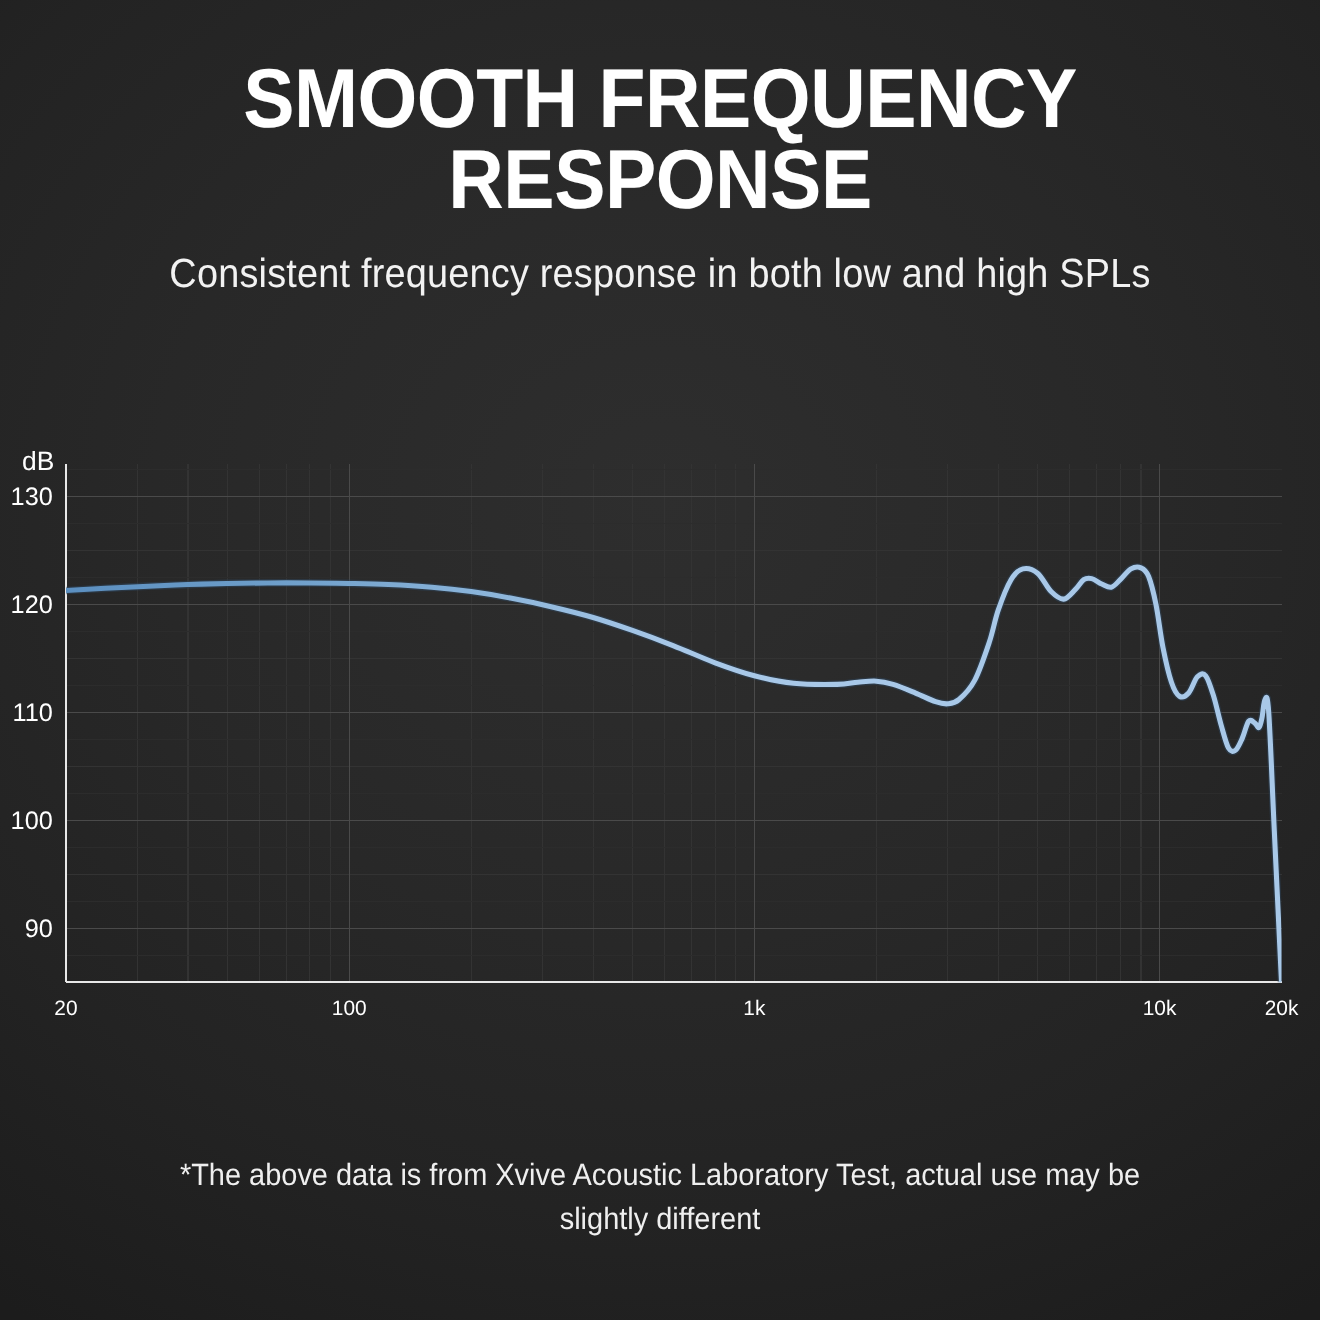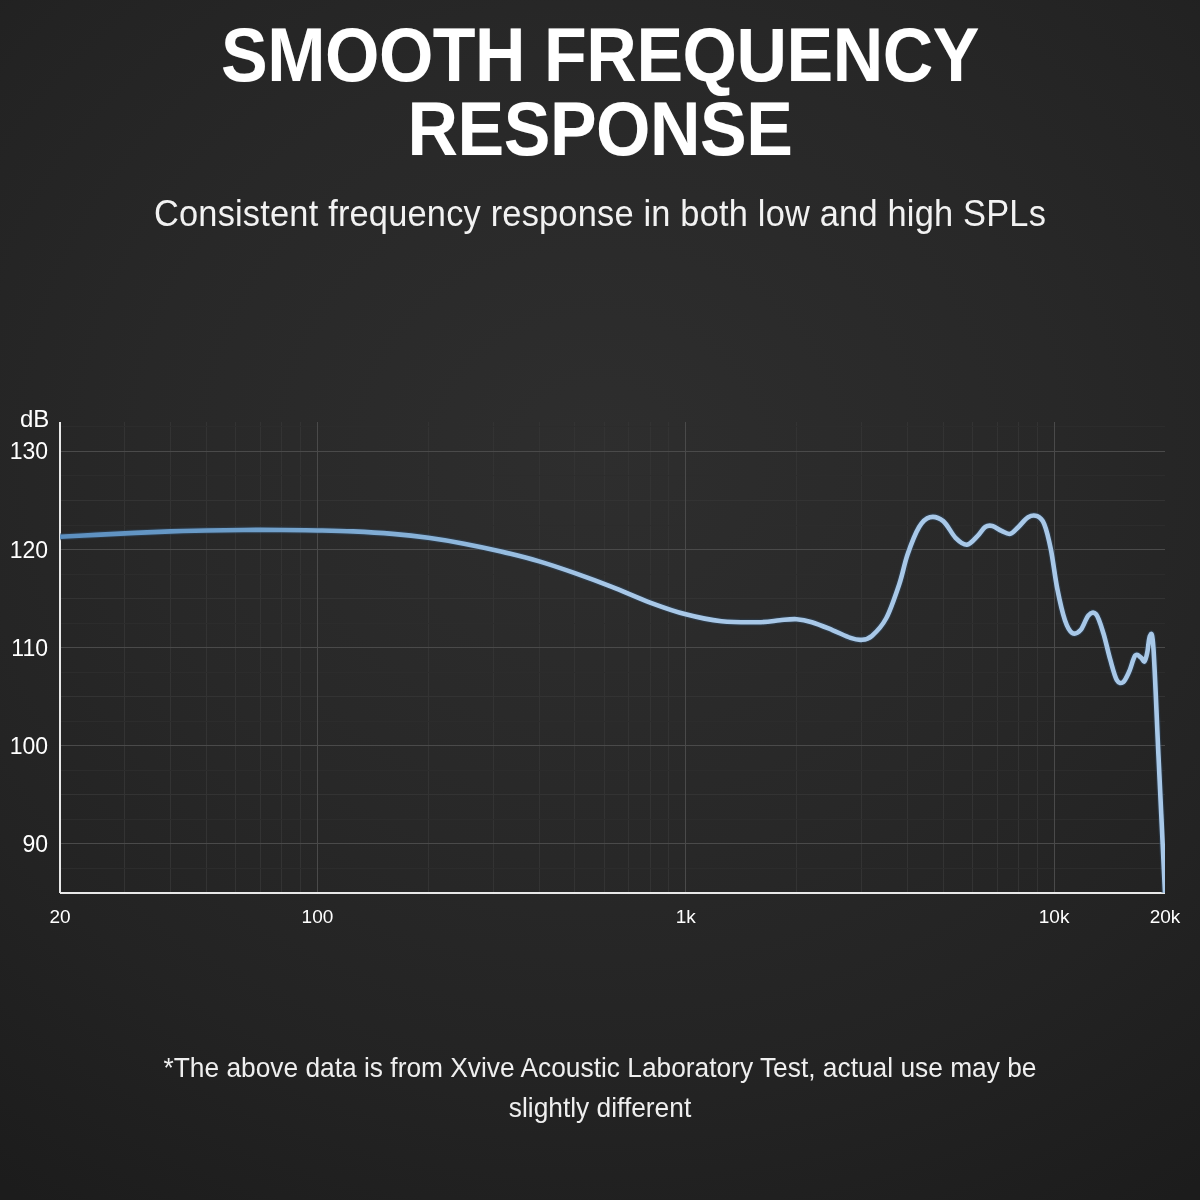--- a/index.html
+++ b/index.html
@@ -13,21 +13,21 @@
   }
   #bg-vignette{
     position:absolute; inset:0;
     background:
       radial-gradient(ellipse 85% 75% at 50% 38%, #2e2e2e 0%, #282828 45%, #232323 72%, #1c1c1c 100%);
     pointer-events:none;
   }
   #page { position:relative; width:1200px; height:1200px; }
 
   
-  #header { padding-top:18px; text-align:center; }
+  #header { padding-top:53px; text-align:center; }
   #chart-title{
     font-weight:bold;
     font-size:76px;
     line-height:0.97;
     letter-spacing:-0.5px;
     color:#ffffff;
     transform:scaleX(0.92);
     transform-origin:center top;
     white-space:pre-line;
     text-shadow:0 0 1px rgba(255,255,255,.25);

